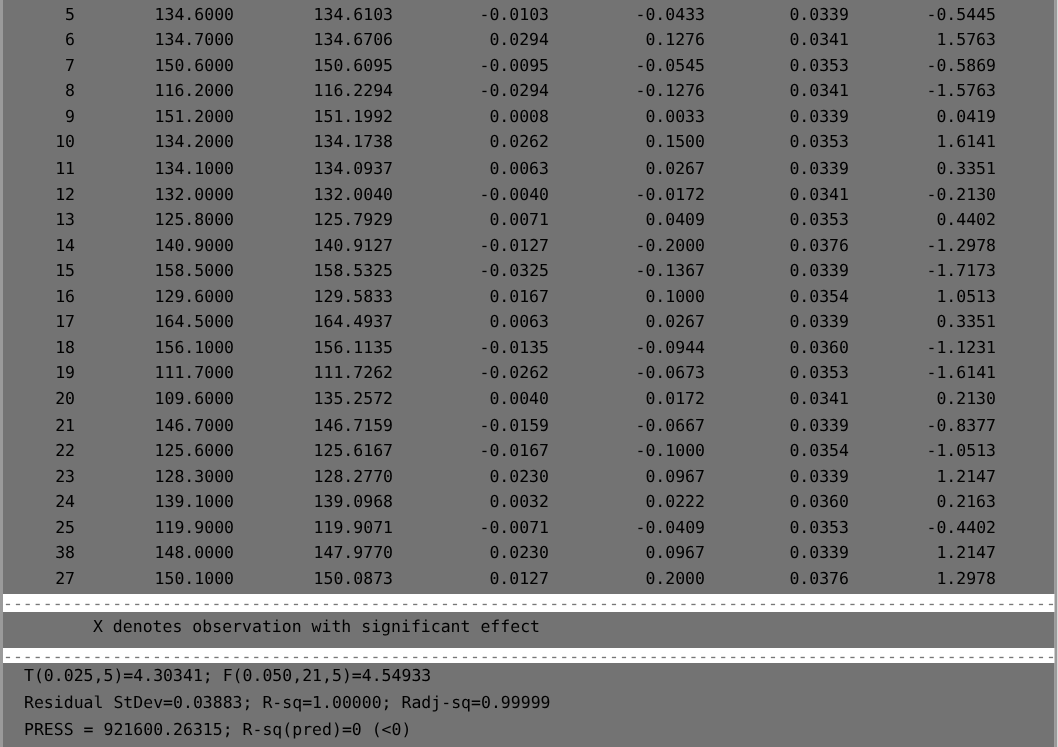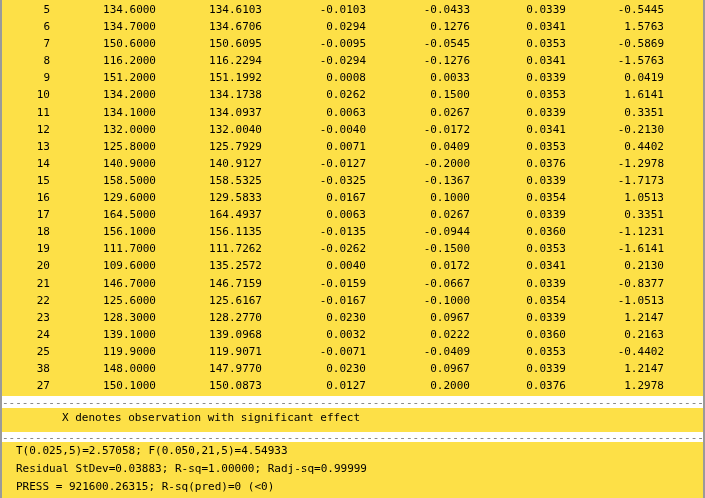--- a/index.html
+++ b/index.html
@@ -25,21 +25,21 @@
     width: 705px;
     height: 498px;
     border-left: 2px solid #9a9a9a;
     border-right: 2px solid #9a9a9a;
     box-sizing: border-box;
   }
   .panel {
     position: absolute;
     left: 2px;
     right: 2px;
-    background: #fde047;
+    background: #737373;
     box-sizing: border-box;
   }
   .table-panel {
     top: 0;
     height: 396px;
     overflow: hidden;
   }
   .rows {
     padding-top: 1px;
   }
@@ -111,38 +111,38 @@
         <div class="row"><span class="cell c-obs">9</span><span class="cell c-a">151.2000</span><span class="cell c-b">151.1992</span><span class="cell c-c">0.0008</span><span class="cell c-d">0.0033</span><span class="cell c-e">0.0339</span><span class="cell c-f">0.0419</span></div>
         <div class="row"><span class="cell c-obs">10</span><span class="cell c-a">134.2000</span><span class="cell c-b">134.1738</span><span class="cell c-c">0.0262</span><span class="cell c-d">0.1500</span><span class="cell c-e">0.0353</span><span class="cell c-f">1.6141</span></div>
         <div class="row"><span class="cell c-obs">11</span><span class="cell c-a">134.1000</span><span class="cell c-b">134.0937</span><span class="cell c-c">0.0063</span><span class="cell c-d">0.0267</span><span class="cell c-e">0.0339</span><span class="cell c-f">0.3351</span></div>
         <div class="row"><span class="cell c-obs">12</span><span class="cell c-a">132.0000</span><span class="cell c-b">132.0040</span><span class="cell c-c">-0.0040</span><span class="cell c-d">-0.0172</span><span class="cell c-e">0.0341</span><span class="cell c-f">-0.2130</span></div>
         <div class="row"><span class="cell c-obs">13</span><span class="cell c-a">125.8000</span><span class="cell c-b">125.7929</span><span class="cell c-c">0.0071</span><span class="cell c-d">0.0409</span><span class="cell c-e">0.0353</span><span class="cell c-f">0.4402</span></div>
         <div class="row"><span class="cell c-obs">14</span><span class="cell c-a">140.9000</span><span class="cell c-b">140.9127</span><span class="cell c-c">-0.0127</span><span class="cell c-d">-0.2000</span><span class="cell c-e">0.0376</span><span class="cell c-f">-1.2978</span></div>
         <div class="row"><span class="cell c-obs">15</span><span class="cell c-a">158.5000</span><span class="cell c-b">158.5325</span><span class="cell c-c">-0.0325</span><span class="cell c-d">-0.1367</span><span class="cell c-e">0.0339</span><span class="cell c-f">-1.7173</span></div>
         <div class="row"><span class="cell c-obs">16</span><span class="cell c-a">129.6000</span><span class="cell c-b">129.5833</span><span class="cell c-c">0.0167</span><span class="cell c-d">0.1000</span><span class="cell c-e">0.0354</span><span class="cell c-f">1.0513</span></div>
         <div class="row"><span class="cell c-obs">17</span><span class="cell c-a">164.5000</span><span class="cell c-b">164.4937</span><span class="cell c-c">0.0063</span><span class="cell c-d">0.0267</span><span class="cell c-e">0.0339</span><span class="cell c-f">0.3351</span></div>
         <div class="row"><span class="cell c-obs">18</span><span class="cell c-a">156.1000</span><span class="cell c-b">156.1135</span><span class="cell c-c">-0.0135</span><span class="cell c-d">-0.0944</span><span class="cell c-e">0.0360</span><span class="cell c-f">-1.1231</span></div>
-        <div class="row"><span class="cell c-obs">19</span><span class="cell c-a">111.7000</span><span class="cell c-b">111.7262</span><span class="cell c-c">-0.0262</span><span class="cell c-d">-0.1500</span><span class="cell c-e">0.0353</span><span class="cell c-f">-1.6141</span></div>
+        <div class="row"><span class="cell c-obs">19</span><span class="cell c-a">111.7000</span><span class="cell c-b">111.7262</span><span class="cell c-c">-0.0262</span><span class="cell c-d">-0.0673</span><span class="cell c-e">0.0353</span><span class="cell c-f">-1.6141</span></div>
         <div class="row"><span class="cell c-obs">20</span><span class="cell c-a">109.6000</span><span class="cell c-b">135.2572</span><span class="cell c-c">0.0040</span><span class="cell c-d">0.0172</span><span class="cell c-e">0.0341</span><span class="cell c-f">0.2130</span></div>
         <div class="row"><span class="cell c-obs">21</span><span class="cell c-a">146.7000</span><span class="cell c-b">146.7159</span><span class="cell c-c">-0.0159</span><span class="cell c-d">-0.0667</span><span class="cell c-e">0.0339</span><span class="cell c-f">-0.8377</span></div>
         <div class="row"><span class="cell c-obs">22</span><span class="cell c-a">125.6000</span><span class="cell c-b">125.6167</span><span class="cell c-c">-0.0167</span><span class="cell c-d">-0.1000</span><span class="cell c-e">0.0354</span><span class="cell c-f">-1.0513</span></div>
         <div class="row"><span class="cell c-obs">23</span><span class="cell c-a">128.3000</span><span class="cell c-b">128.2770</span><span class="cell c-c">0.0230</span><span class="cell c-d">0.0967</span><span class="cell c-e">0.0339</span><span class="cell c-f">1.2147</span></div>
         <div class="row"><span class="cell c-obs">24</span><span class="cell c-a">139.1000</span><span class="cell c-b">139.0968</span><span class="cell c-c">0.0032</span><span class="cell c-d">0.0222</span><span class="cell c-e">0.0360</span><span class="cell c-f">0.2163</span></div>
         <div class="row"><span class="cell c-obs">25</span><span class="cell c-a">119.9000</span><span class="cell c-b">119.9071</span><span class="cell c-c">-0.0071</span><span class="cell c-d">-0.0409</span><span class="cell c-e">0.0353</span><span class="cell c-f">-0.4402</span></div>
         <div class="row"><span class="cell c-obs">38</span><span class="cell c-a">148.0000</span><span class="cell c-b">147.9770</span><span class="cell c-c">0.0230</span><span class="cell c-d">0.0967</span><span class="cell c-e">0.0339</span><span class="cell c-f">1.2147</span></div>
         <div class="row"><span class="cell c-obs">27</span><span class="cell c-a">150.1000</span><span class="cell c-b">150.0873</span><span class="cell c-c">0.0127</span><span class="cell c-d">0.2000</span><span class="cell c-e">0.0376</span><span class="cell c-f">1.2978</span></div>
       </div>
   </div>
 
   <div class="dash-line hr-top">---------------------------------------------------------------------------------------------------------------------------------------</div>
 
   <div class="panel note-panel">
     <div class="note-text">X denotes observation with significant effect</div>
   </div>
 
   <div class="dash-line hr-mid">---------------------------------------------------------------------------------------------------------------------------------------</div>
 
   <div class="panel stats-panel">
-    <div class="stats-line">T(0.025,5)=2.57058; F(0.050,21,5)=4.54933</div>
+    <div class="stats-line">T(0.025,5)=4.30341; F(0.050,21,5)=4.54933</div>
     <div class="stats-line">Residual StDev=0.03883; R-sq=1.00000; Radj-sq=0.99999</div>
     <div class="stats-line">PRESS = 921600.26315; R-sq(pred)=0 (&lt;0)</div>
   </div>
 </div>
 
 </body></html>

